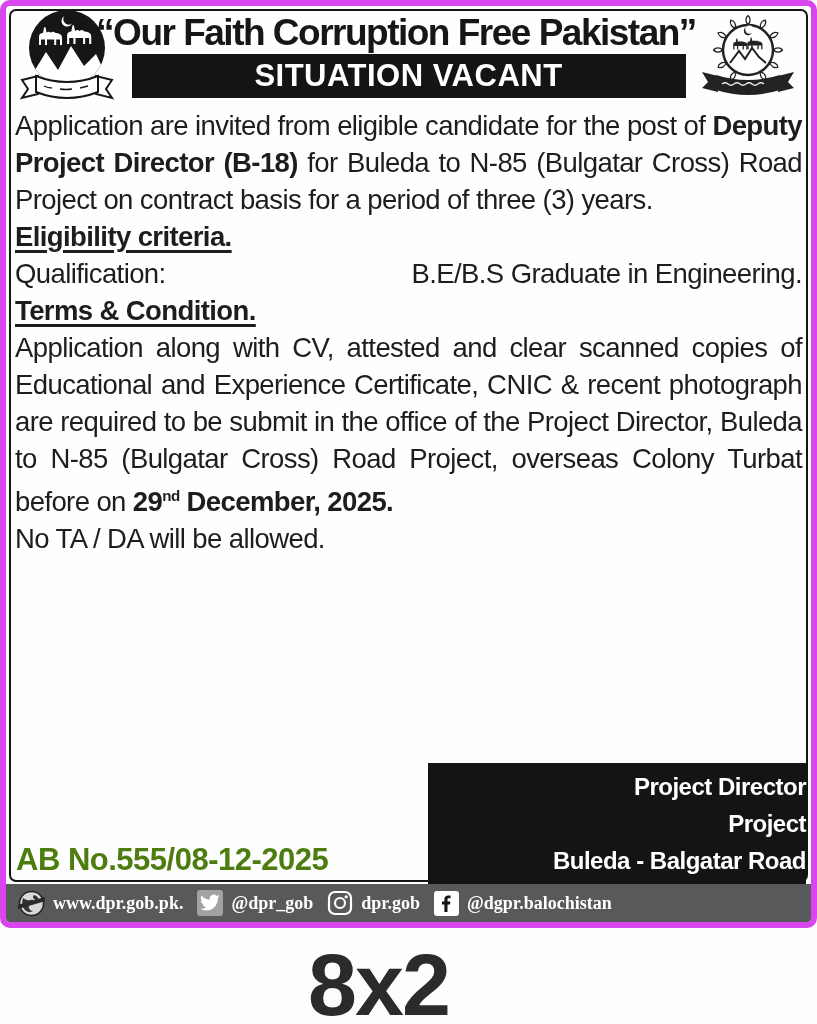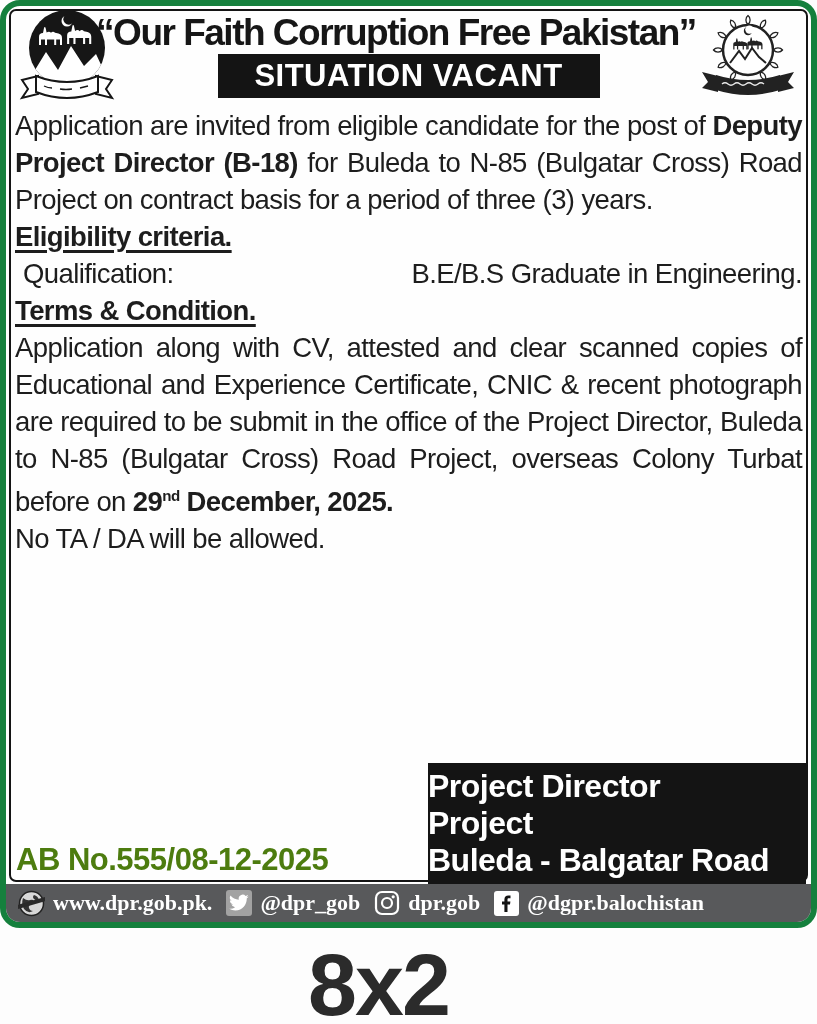--- a/index.html
+++ b/index.html
@@ -2,61 +2,61 @@
 <html><head>
 <meta charset="utf-8">
 <style>
   * { margin:0; padding:0; box-sizing:border-box; }
   html,body { width:817px; height:1024px; background:#ffffff; overflow:hidden;
               font-family:"Liberation Sans", sans-serif; }
   .page { position:relative; width:817px; height:1024px; background:#fdfdfd; }
 
   
   .ad { position:absolute; left:0; top:0; width:817px; height:928px;
-        background:#fefefe; border:6px solid #15803d; border-radius:20px; overflow:hidden; }
+        background:#fefefe; border:6px solid #d946ef; border-radius:10px; overflow:hidden; }
   .inner-frame { position:absolute; left:3px; top:3px; right:3px; bottom:40px;
         border:2px solid #141414; border-radius:7px; pointer-events:none; z-index:1; }
 
   
   .emblem-left  { position:absolute; left:6px;  top:0px;  width:110px; height:98px; z-index:2; }
   .emblem-right { position:absolute; right:0px; top:8px;  width:126px; height:100px; z-index:2; }
   .motto { position:absolute; left:60px; right:85px; top:6px; text-align:center;
            font-size:37px; font-weight:bold; letter-spacing:-1.5px; color:#161616;
            white-space:nowrap; z-index:3; }
   .banner { position:absolute; left:50%; top:48px; transform:translateX(-50%);
-            width:382px; height:44px; background:#141414; color:#ffffff;
+            width:554px; height:44px; background:#141414; color:#ffffff;
             display:flex; align-items:center; justify-content:center;
             font-size:31px; font-weight:bold; letter-spacing:0.5px; z-index:2; }
 
   
   .copy { position:absolute; left:9px; right:9px; top:101px; z-index:2;
           font-size:27.5px; line-height:37px; letter-spacing:-0.6px; color:#1d1d1d; }
   .justify { text-align:justify; }
   .heading { font-weight:bold; }
   .heading span { text-decoration:underline; text-decoration-thickness:2.5px; text-underline-offset:4px; }
-  .elig-row { display:flex;margin-left:8px; }
+  .elig-row { display:flex; }
   .elig-label { width:213px; flex:0 0 213px; }
   .elig-value { flex:1;text-align:right; }
   b, .b { font-weight:bold; }
   sup.ord { font-size:0.55em; vertical-align:super; font-weight:bold;margin-top:21px; }
 
   
   .sig-box { position:absolute; right:5px; top:757px; width:378px; height:121px;
              background:#141414; color:#ffffff; z-index:3;
-             display:flex; flex-direction:column; align-items:flex-start; justify-content:center;
-             font-size:32px; font-weight:bold; line-height:37px; letter-spacing:-0.5px; text-align:center; }
+             display:flex; flex-direction:column; align-items:flex-end; justify-content:center;
+             font-size:24px; font-weight:bold; line-height:37px; letter-spacing:-0.5px; text-align:center; }
 
   
   .ab-number { position:absolute; left:10px; top:836px; z-index:2;
                font-size:31px; font-weight:bold; letter-spacing:-0.5px; color:#4d7c0f; }
 
   
   .footer-bar { position:absolute; left:0; right:0; bottom:0; height:38px; background:#58595b;
                 z-index:4; display:flex; align-items:center; gap:14px; padding:0 12px;
-                font-family:"Liberation Serif", serif; font-weight:bold; font-size:22px;
+                font-family:"Liberation Serif", serif; font-weight:bold; font-size:18px;
                 color:#ffffff; white-space:nowrap; }
   .footer-item { display:flex; align-items:center; gap:8px; }
   .footer-item svg { display:block; }
 
   
   .size-tag { position:absolute; left:0; right:60px; top:934px; text-align:center;
               font-size:88px; font-weight:bold; letter-spacing:-2px; color:#2b2b2b; }
 </style>
 </head>
 <body>

